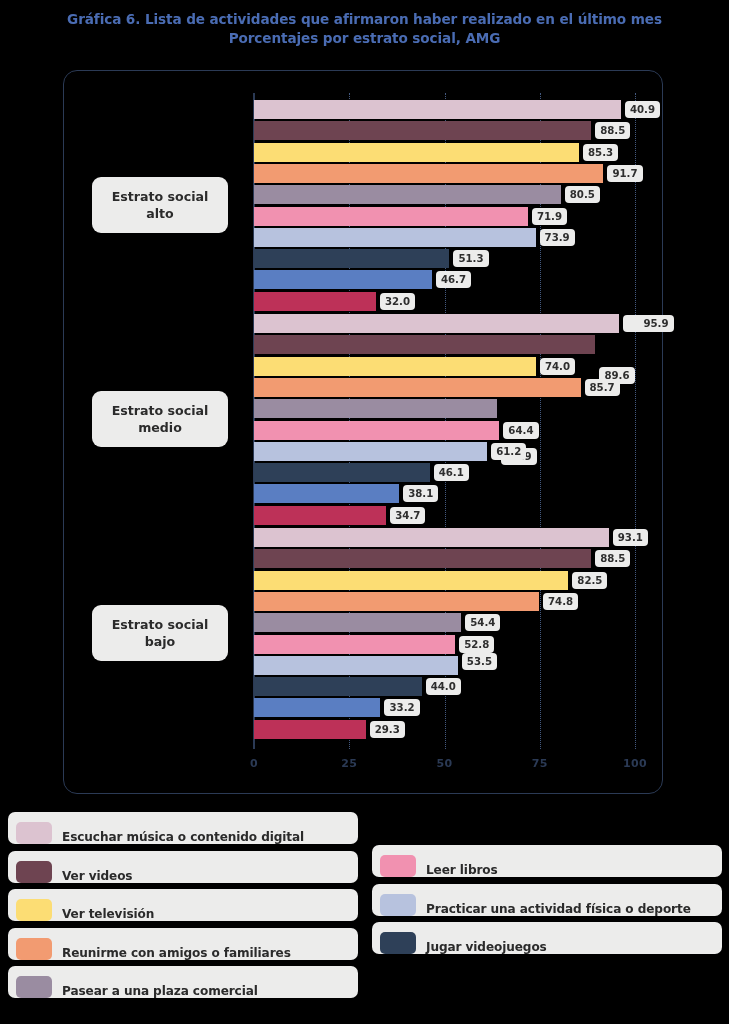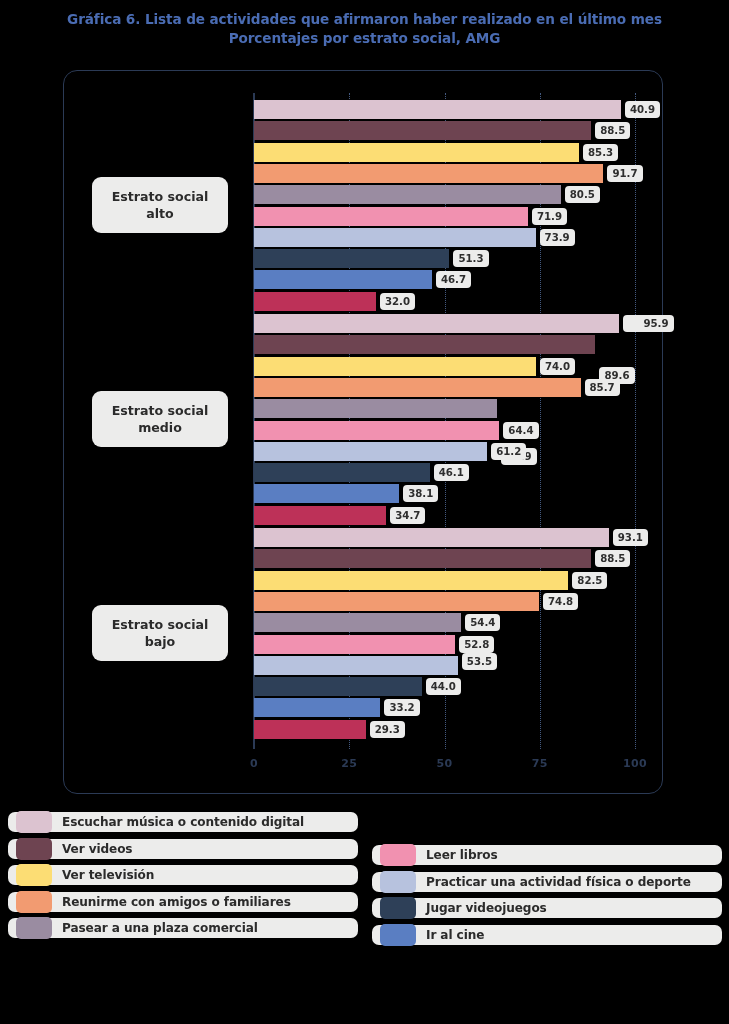--- a/index.html
+++ b/index.html
@@ -99,26 +99,26 @@
   .legend {
     position: absolute;
     left: 0; top: 812px;
     width: 729px; height: 212px;
   }
   .legend-col { position: absolute; top: 0; width: 350px; }
   .legend-col.left { left: 8px; }
   .legend-col.right { left: 372px; margin-top: 33px; }
   .legend-item {
     position: relative;
-    height: 20px;
+    height: 32px;
     margin-bottom: 6.5px;
     background: #ececeb;
     border-radius: 7px;
     display: flex;
-    align-items: center;
+    align-items: flex-end;
     padding-left: 8px;
   }
   .legend-swatch {
     width: 36px; height: 22px;
     border-radius: 5px;
     flex: 0 0 auto;
   }
   .legend-text {
     margin-left: 10px;
     color: #2b2b2b;
@@ -255,20 +255,16 @@
           <span class="legend-text">Leer libros</span>
         </div>
         <div class="legend-item">
           <span class="legend-swatch" style="background: rgb(183, 194, 222);"></span>
           <span class="legend-text">Practicar una actividad física o deporte</span>
         </div>
         <div class="legend-item">
           <span class="legend-swatch" style="background: rgb(46, 64, 88);"></span>
           <span class="legend-text">Jugar videojuegos</span>
         </div>
-        <div class="legend-item">
-          <span class="legend-swatch" style="background: rgb(90, 126, 194);"></span>
-          <span class="legend-text">Ir al cine</span>
-        </div>
       </div>
   </div>
 
 </div>
 
 </body></html>

